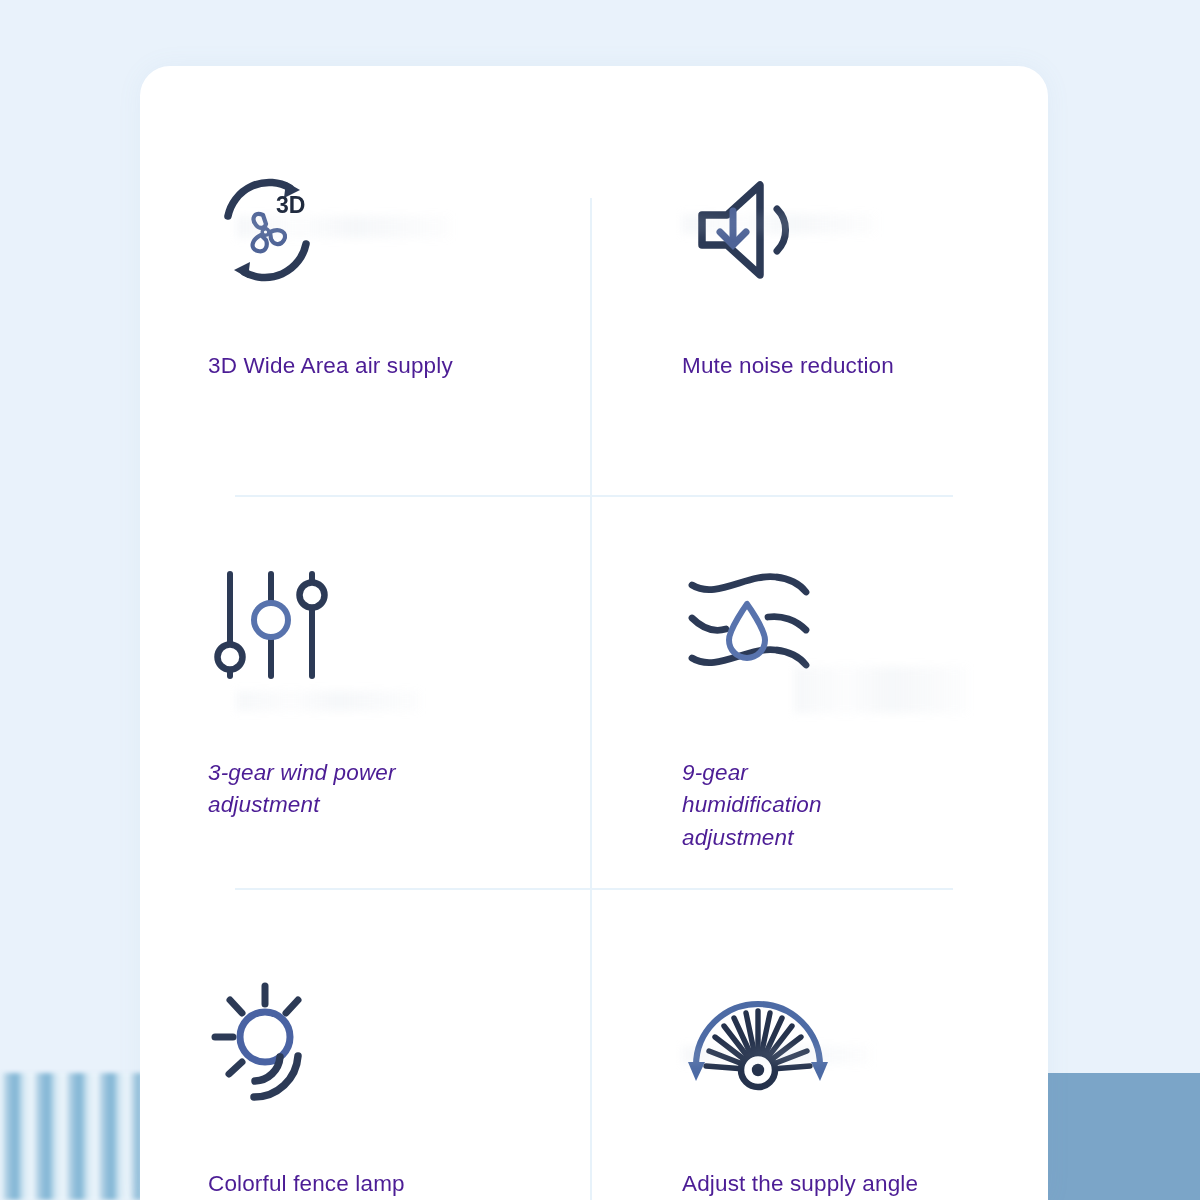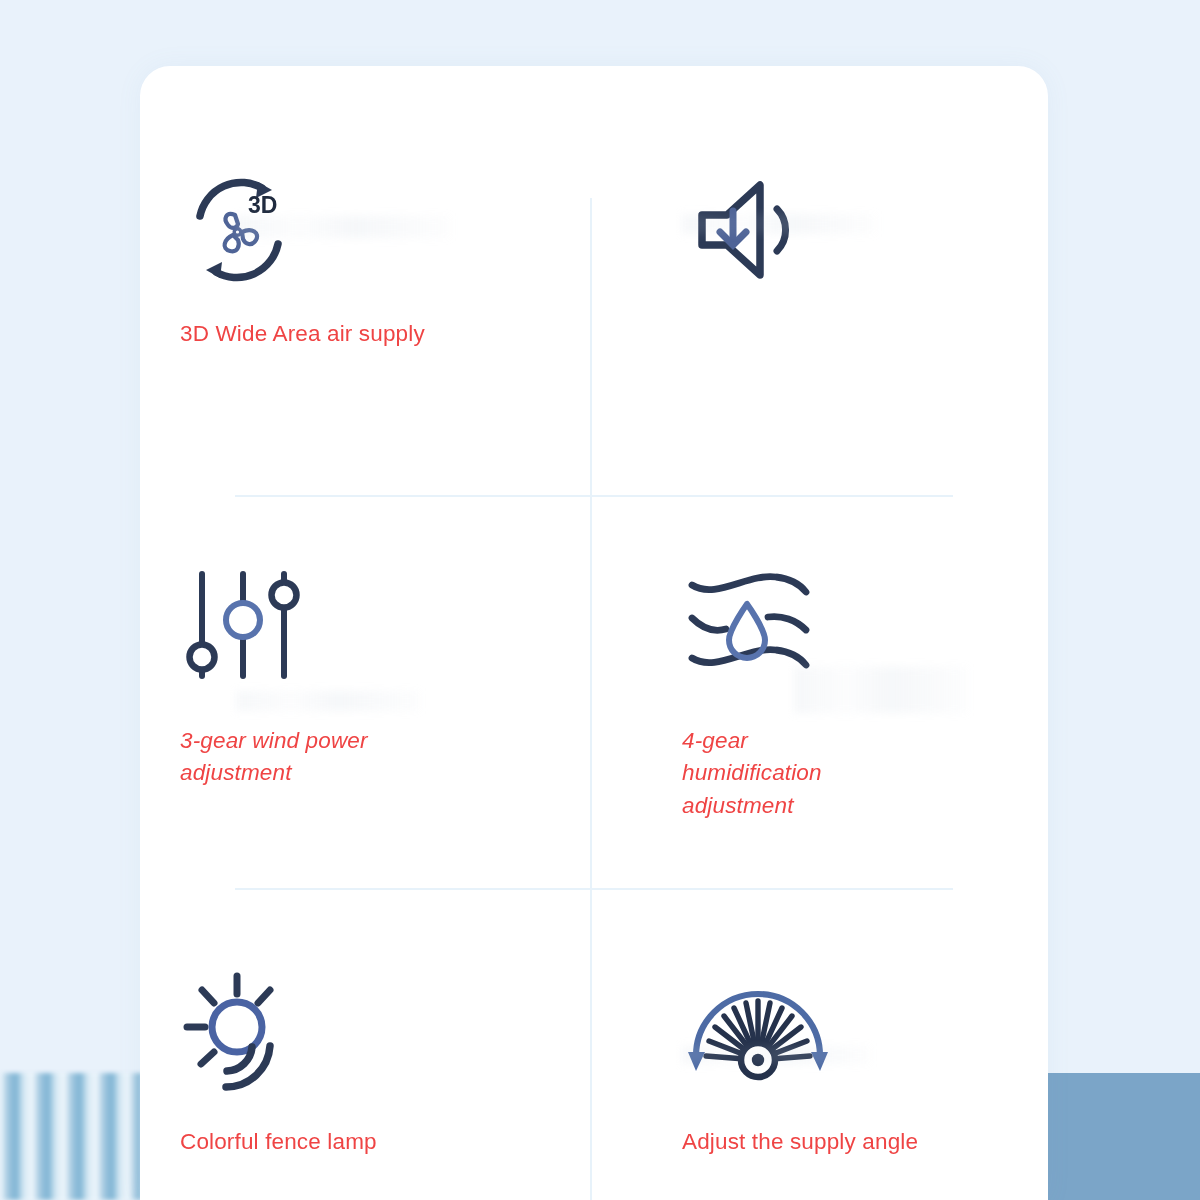--- a/index.html
+++ b/index.html
@@ -76,47 +76,48 @@
   }
 
   .cell {
     position: relative;
     box-sizing: border-box;
     padding: 0 44px;
     display: flex;
     flex-direction: column;
     justify-content: center;
   }
-  .cell.col-left  { padding-left: 40px; padding-right: 30px; }
+  .cell.col-left  { padding-left: 68px; padding-right: 30px; }
   .cell.col-right { padding-left: 88px; padding-right: 30px; }
 
   .cell.r1 { justify-content: flex-start; padding-top: 98px; }
   .cell.r2 { justify-content: flex-start; padding-top: 64px; font-style: italic; }
-  .cell.r3 { justify-content: center; padding-top: 36px; }
+  .cell.r3 { justify-content: flex-end; padding-top: 36px; }
 
   .icon-wrap {
     width: 150px;
     height: 132px;
     display: flex;
     align-items: center;
     justify-content: flex-start;
     margin-bottom: 22px;
   }
   .cell.r2 .icon-wrap { margin-bottom: 34px; }
   .cell.r3 .icon-wrap { margin-bottom: 28px; }
 
   .icon-wrap svg { display: block; overflow: visible; }
 
   .label {
     font-size: 22.5px;
     line-height: 1.44;
-    color: #ef4444;
+    color: #4c1d95;
     letter-spacing: 0.15px;
     max-width: 280px;
     white-space: pre-line;
+    margin-top: 32px;
   }
 
   
   .divider {
     position: absolute;
     background: #e7f2fa;
   }
   .divider.v {
     left: 450px;
     top: 132px;
@@ -190,20 +191,21 @@
         <div class="icon-wrap">
           <svg width="124" height="118" viewBox="0 0 124 118">
             <path d="M20 44 L45 44 L78 14 L78 104 L45 74 L20 74 Z" fill="none" stroke="#2c3a56" stroke-width="7.5" stroke-linejoin="round" stroke-linecap="round"></path>
             <path d="M95 38 A30 30 0 0 1 95 80" fill="none" stroke="#2c3a56" stroke-width="7" stroke-linecap="round"></path>
             <g stroke="#4f6497" stroke-width="7" stroke-linecap="round" fill="none">
               <line x1="51" y1="40" x2="51" y2="72"></line>
               <path d="M38 61 L51 74 L64 61"></path>
             </g>
           </svg>
         </div>
+        <div class="label">Mute noise reduction</div>
         <div class="ghost" style="left:88px; top:148px; width:195px; height:20px;"></div>
       </div>
 
       <div class="cell col-left r2">
         <div class="icon-wrap">
           <svg width="126" height="122" viewBox="0 0 126 122">
             <g stroke="#2c3a56" stroke-width="6" stroke-linecap="round" fill="none">
               <line x1="22" y1="10" x2="22" y2="112"></line>
               <line x1="63" y1="10" x2="63" y2="112"></line>
               <line x1="104" y1="10" x2="104" y2="112"></line>
@@ -223,21 +225,21 @@
           <svg width="136" height="110" viewBox="0 0 136 110">
             <g fill="none" stroke="#2c3a56" stroke-width="6.8" stroke-linecap="round">
               <path d="M10 15 C34 30 66 3 94 7 C112 9 120 17 124 22"></path>
               <path d="M10 48 C22 60 34 62 44 59"></path>
               <path d="M86 47 C100 45 114 50 124 60"></path>
               <path d="M10 88 C34 103 66 76 94 80 C112 82 120 90 124 95"></path>
             </g>
             <path d="M65 34 C65 34 47 59 47 70 A18 18 0 0 0 83 70 C83 59 65 34 65 34 Z" fill="none" stroke="#5873ad" stroke-width="6" stroke-linejoin="round"></path>
           </svg>
         </div>
-        <div class="label">4-gear
+        <div class="label">9-gear
 humidification
 adjustment</div>
         <div class="ghost" style="left:200px; top:172px; width:175px; height:46px;"></div>
       </div>
 
       <div class="cell col-left r3">
         <div class="icon-wrap">
           <svg width="128" height="124" viewBox="0 0 128 124">
             <g stroke="#2c3a56" stroke-width="7" stroke-linecap="round" fill="none">
               <line x1="57" y1="6" x2="57" y2="24"></line>

